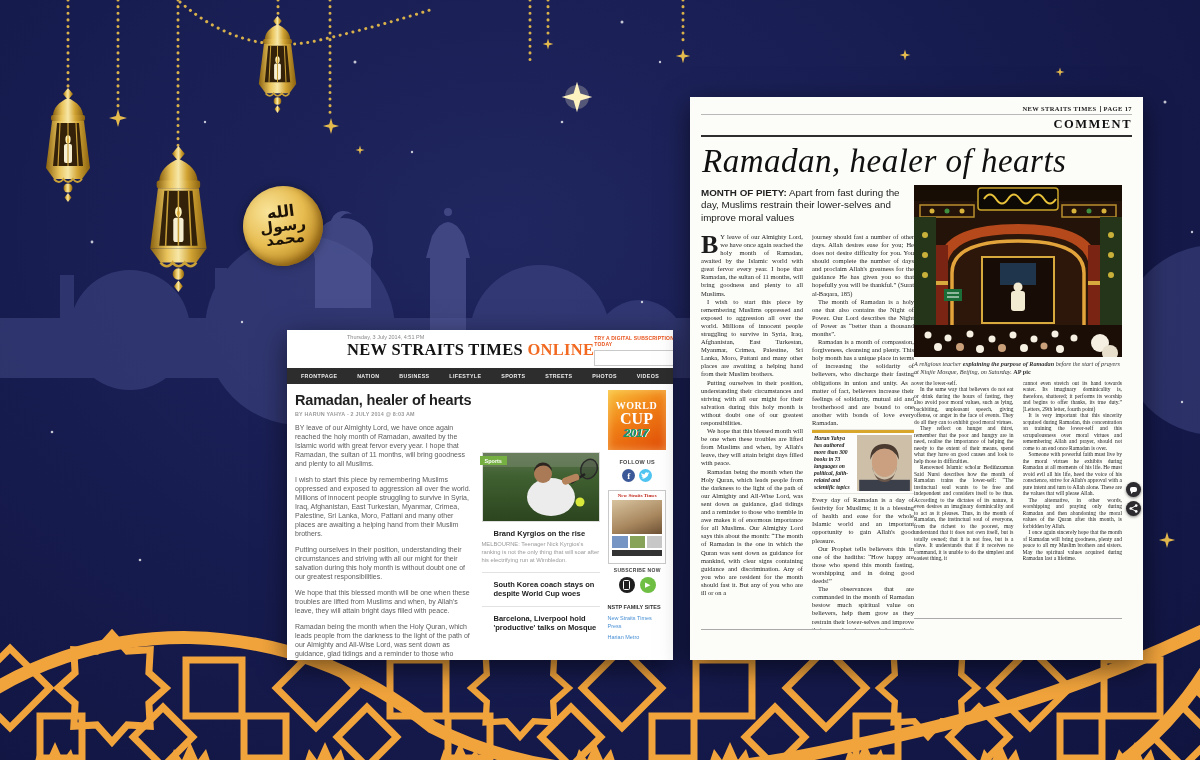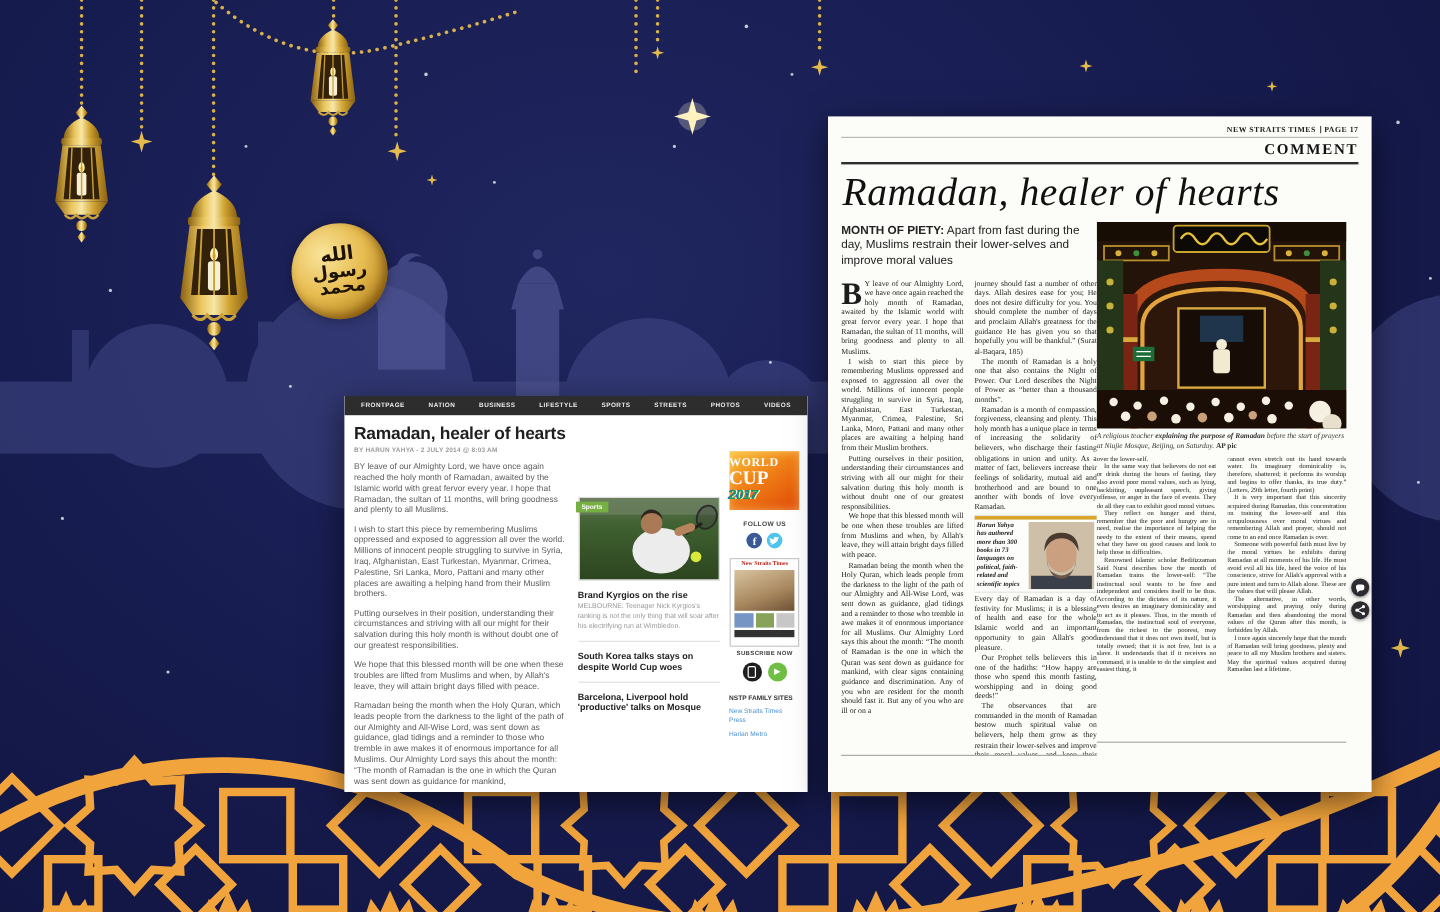--- a/index.html
+++ b/index.html
@@ -37,26 +37,26 @@
   .site-nav span{font-size:5.3px;font-weight:bold;color:#ececec;letter-spacing:.4px;}
   .site-body{display:flex;gap:8px;padding:6px 6px 0 8px;}
   .art{width:180px;}
   .art h1{margin:2px 0 3px 0;font-size:14.5px;font-weight:800;color:#1f1f1f;letter-spacing:-.2px;}
   .byline{font-size:5.4px;font-weight:bold;color:#9a9a9a;margin-bottom:6px;letter-spacing:.2px;}
   .art p{margin:0 0 7px 0;font-size:7px;line-height:9px;color:#5c5c5c;}
   .stories{width:118px;padding-top:62px;}
   .tennis{position:relative;width:118px;height:70px;border:1px solid #ddd;box-sizing:border-box;}
   .sports-tag{position:absolute;left:-3px;top:3px;background:#76b043;color:#fff;font-size:5.5px;font-weight:bold;
     padding:1.5px 5px;}
-  .story-title{font-size:7.5px;font-weight:800;color:#222;line-height:1.2;margin-top:7px;}
+  .story-title{font-size:7.5px;font-weight:800;color:#222;line-height:1.2;margin-top:7px;margin-left:12px;}
   .story-snip{font-size:5.8px;color:#999;line-height:1.35;margin-top:3px;}
   .story-div{border:0;border-top:1px solid #e2e2e2;margin:8px 0 0 0;}
   .rail{width:60px;}
-  .wc-logo{width:58px;height:49px;background:linear-gradient(150deg,#f9c23c 0%,#f07f16 45%,#e04a07 100%);
-    display:flex;flex-direction:column;align-items:flex-start;justify-content:center;box-shadow:inset 0 0 8px rgba(255,230,150,.5);margin-top:24px;}
+  .wc-logo{width:58px;height:60px;background:linear-gradient(150deg,#f9c23c 0%,#f07f16 45%,#e04a07 100%);
+    display:flex;flex-direction:column;align-items:center;justify-content:center;box-shadow:inset 0 0 8px rgba(255,230,150,.5);}
   .wc-logo .w1{font-family:"Liberation Serif",serif;font-weight:bold;color:#fff;font-size:10px;letter-spacing:.5px;line-height:1;}
   .wc-logo .w2{font-family:"Liberation Serif",serif;font-weight:bold;color:#fff;font-size:16px;line-height:1.05;}
   .wc-logo .yr{font-style:italic;font-weight:800;font-size:11px;color:#1c9b4e;line-height:1.05;
     text-shadow:1px 0 0 #fff, -1px 0 0 #2b6cb5;}
   .follow{font-size:5.5px;font-weight:bold;color:#444;text-align:center;margin-top:9px;letter-spacing:.3px;}
   .soc-row{display:flex;justify-content:center;gap:4px;margin-top:4px;}
   .soc{width:13px;height:13px;border-radius:50%;display:flex;align-items:center;justify-content:center;}
   .fb{background:#3b5998;color:#fff;font-family:"Liberation Serif",serif;font-weight:bold;font-size:9px;}
   .tw{background:#4fc4f0;}
   .thumb{width:56px;height:72px;border:1px solid #c9c9c9;margin:8px auto 0 auto;background:#fff;overflow:hidden;}
@@ -272,20 +272,33 @@
       <use href="#burst" transform="translate(460,132)"></use>
       <use href="#burst" transform="translate(595,132)"></use>
       <use href="#burst" transform="translate(730,132)"></use>
       <use href="#burst" transform="translate(865,132)"></use>
       <use href="#burst" transform="translate(1000,132)"></use>
       <use href="#burst" transform="translate(1135,132)"></use>
     </g>
   </svg>
 
   <div class="site abs">
+    <div class="site-head">
+      <div class="mast-block">
+        <div class="site-date">Thursday, 3 July 2014, 4:51 PM</div>
+        <div class="mast"><span>NEW STRAITS TIMES</span> <span class="online">ONLINE</span></div>
+      </div>
+      <div class="promo-block">
+        <div class="promo">TRY A DIGITAL SUBSCRIPTION TODAY</div>
+        <div class="searchbox">
+          <input placeholder="" style="">
+
+        </div>
+      </div>
+    </div>
     <div class="site-nav">
       <span>FRONTPAGE</span>
       <span>NATION</span>
       <span>BUSINESS</span>
       <span>LIFESTYLE</span>
       <span>SPORTS</span>
       <span>STREETS</span>
       <span>PHOTOS</span>
       <span>VIDEOS</span>
     </div>
@@ -317,21 +330,21 @@
             <circle cx="60" cy="21" r="9" fill="#a97a55"></circle>
             <path d="M51,19 a9,9 0 0,1 18,-1 q-4,-7 -12,-5 q-5,2 -6,6 Z" fill="#2e2420"></path>
             <rect x="78" y="26" width="18" height="7" rx="3.5" fill="#b5845c" transform="rotate(-20 78 26)"></rect>
             <circle cx="97" cy="49" r="4.5" fill="#d8e93c"></circle>
           </svg>
           <span class="sports-tag">Sports</span>
         </div>
         <div class="story-title">Brand Kyrgios on the rise</div>
         <div class="story-snip">MELBOURNE: Teenager Nick Kyrgios's ranking is not the only thing that will soar after his electrifying run at Wimbledon.</div>
         <hr class="story-div">
-        <div class="story-title">South Korea talks stays on despite World Cup woes</div>
+        <div class="story-title">South Korea coach stays on despite World Cup woes</div>
         <hr class="story-div">
         <div class="story-title">Barcelona, Liverpool hold 'productive' talks on Mosque</div>
       </div>
       <div class="rail">
         <div class="wc-logo">
           <div class="w1">WORLD</div>
           <div class="w2">CUP</div>
           <div class="yr">2017</div>
         </div>
         <div class="follow">FOLLOW US</div>

